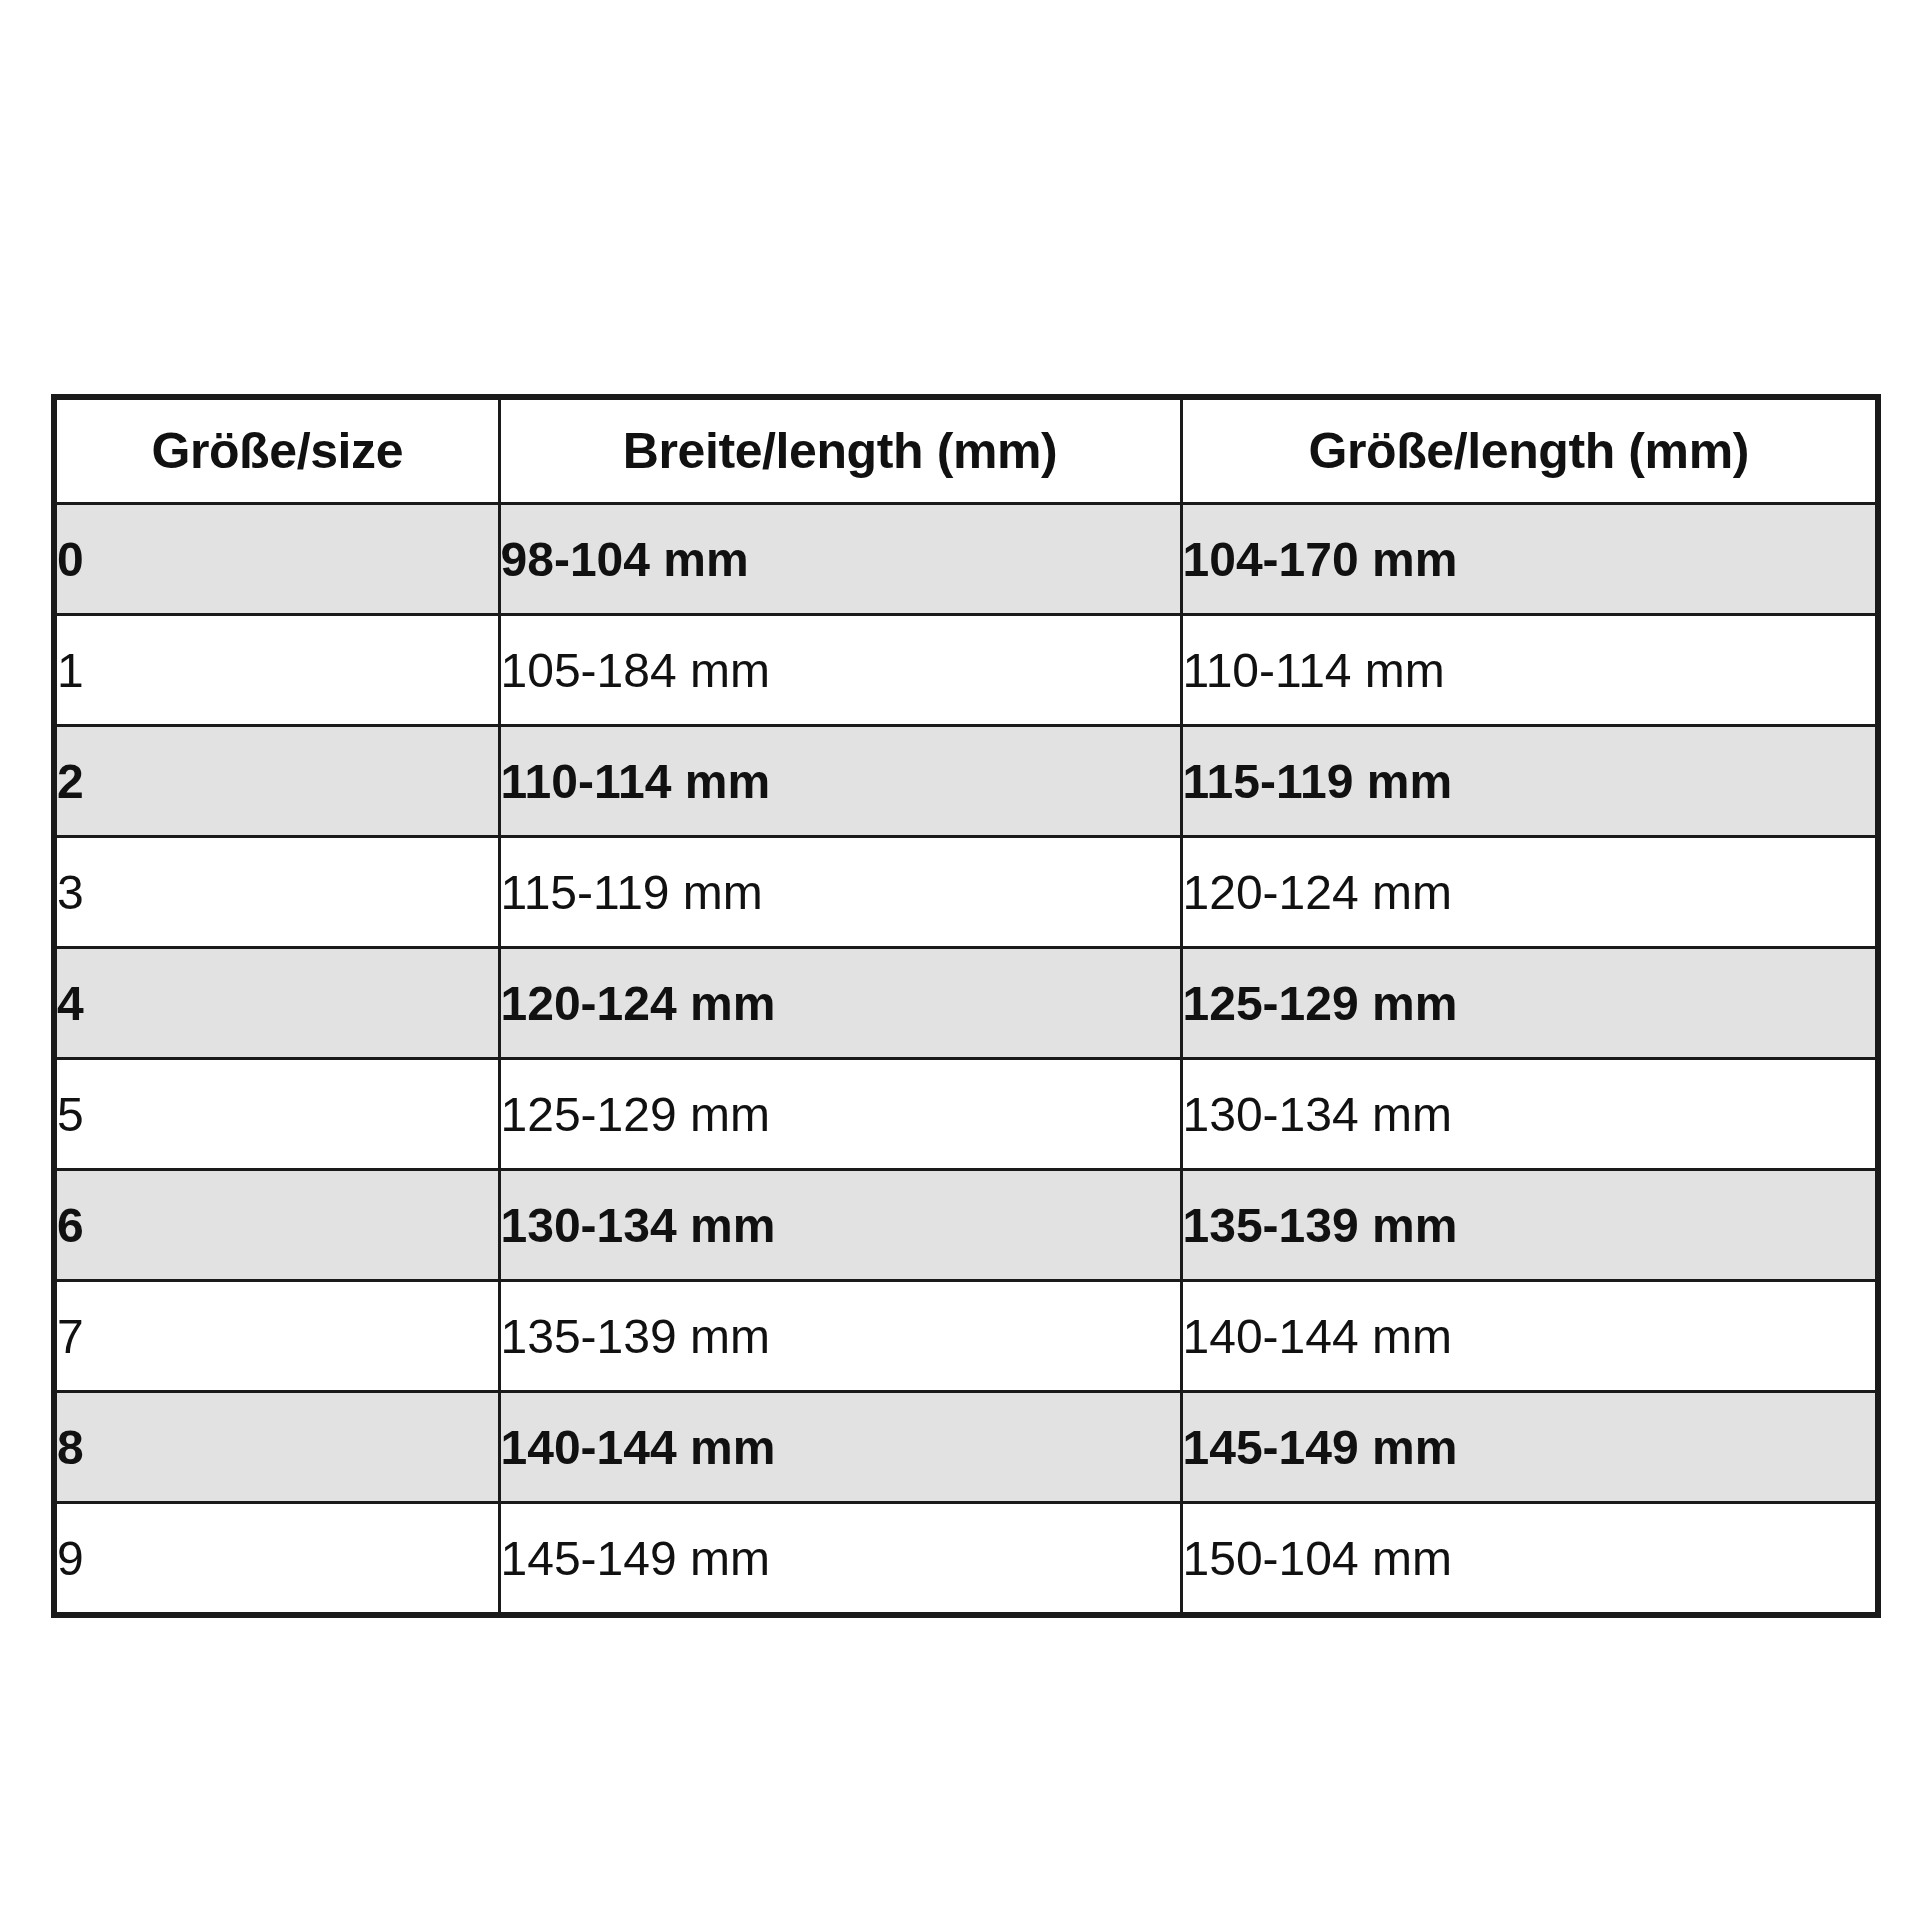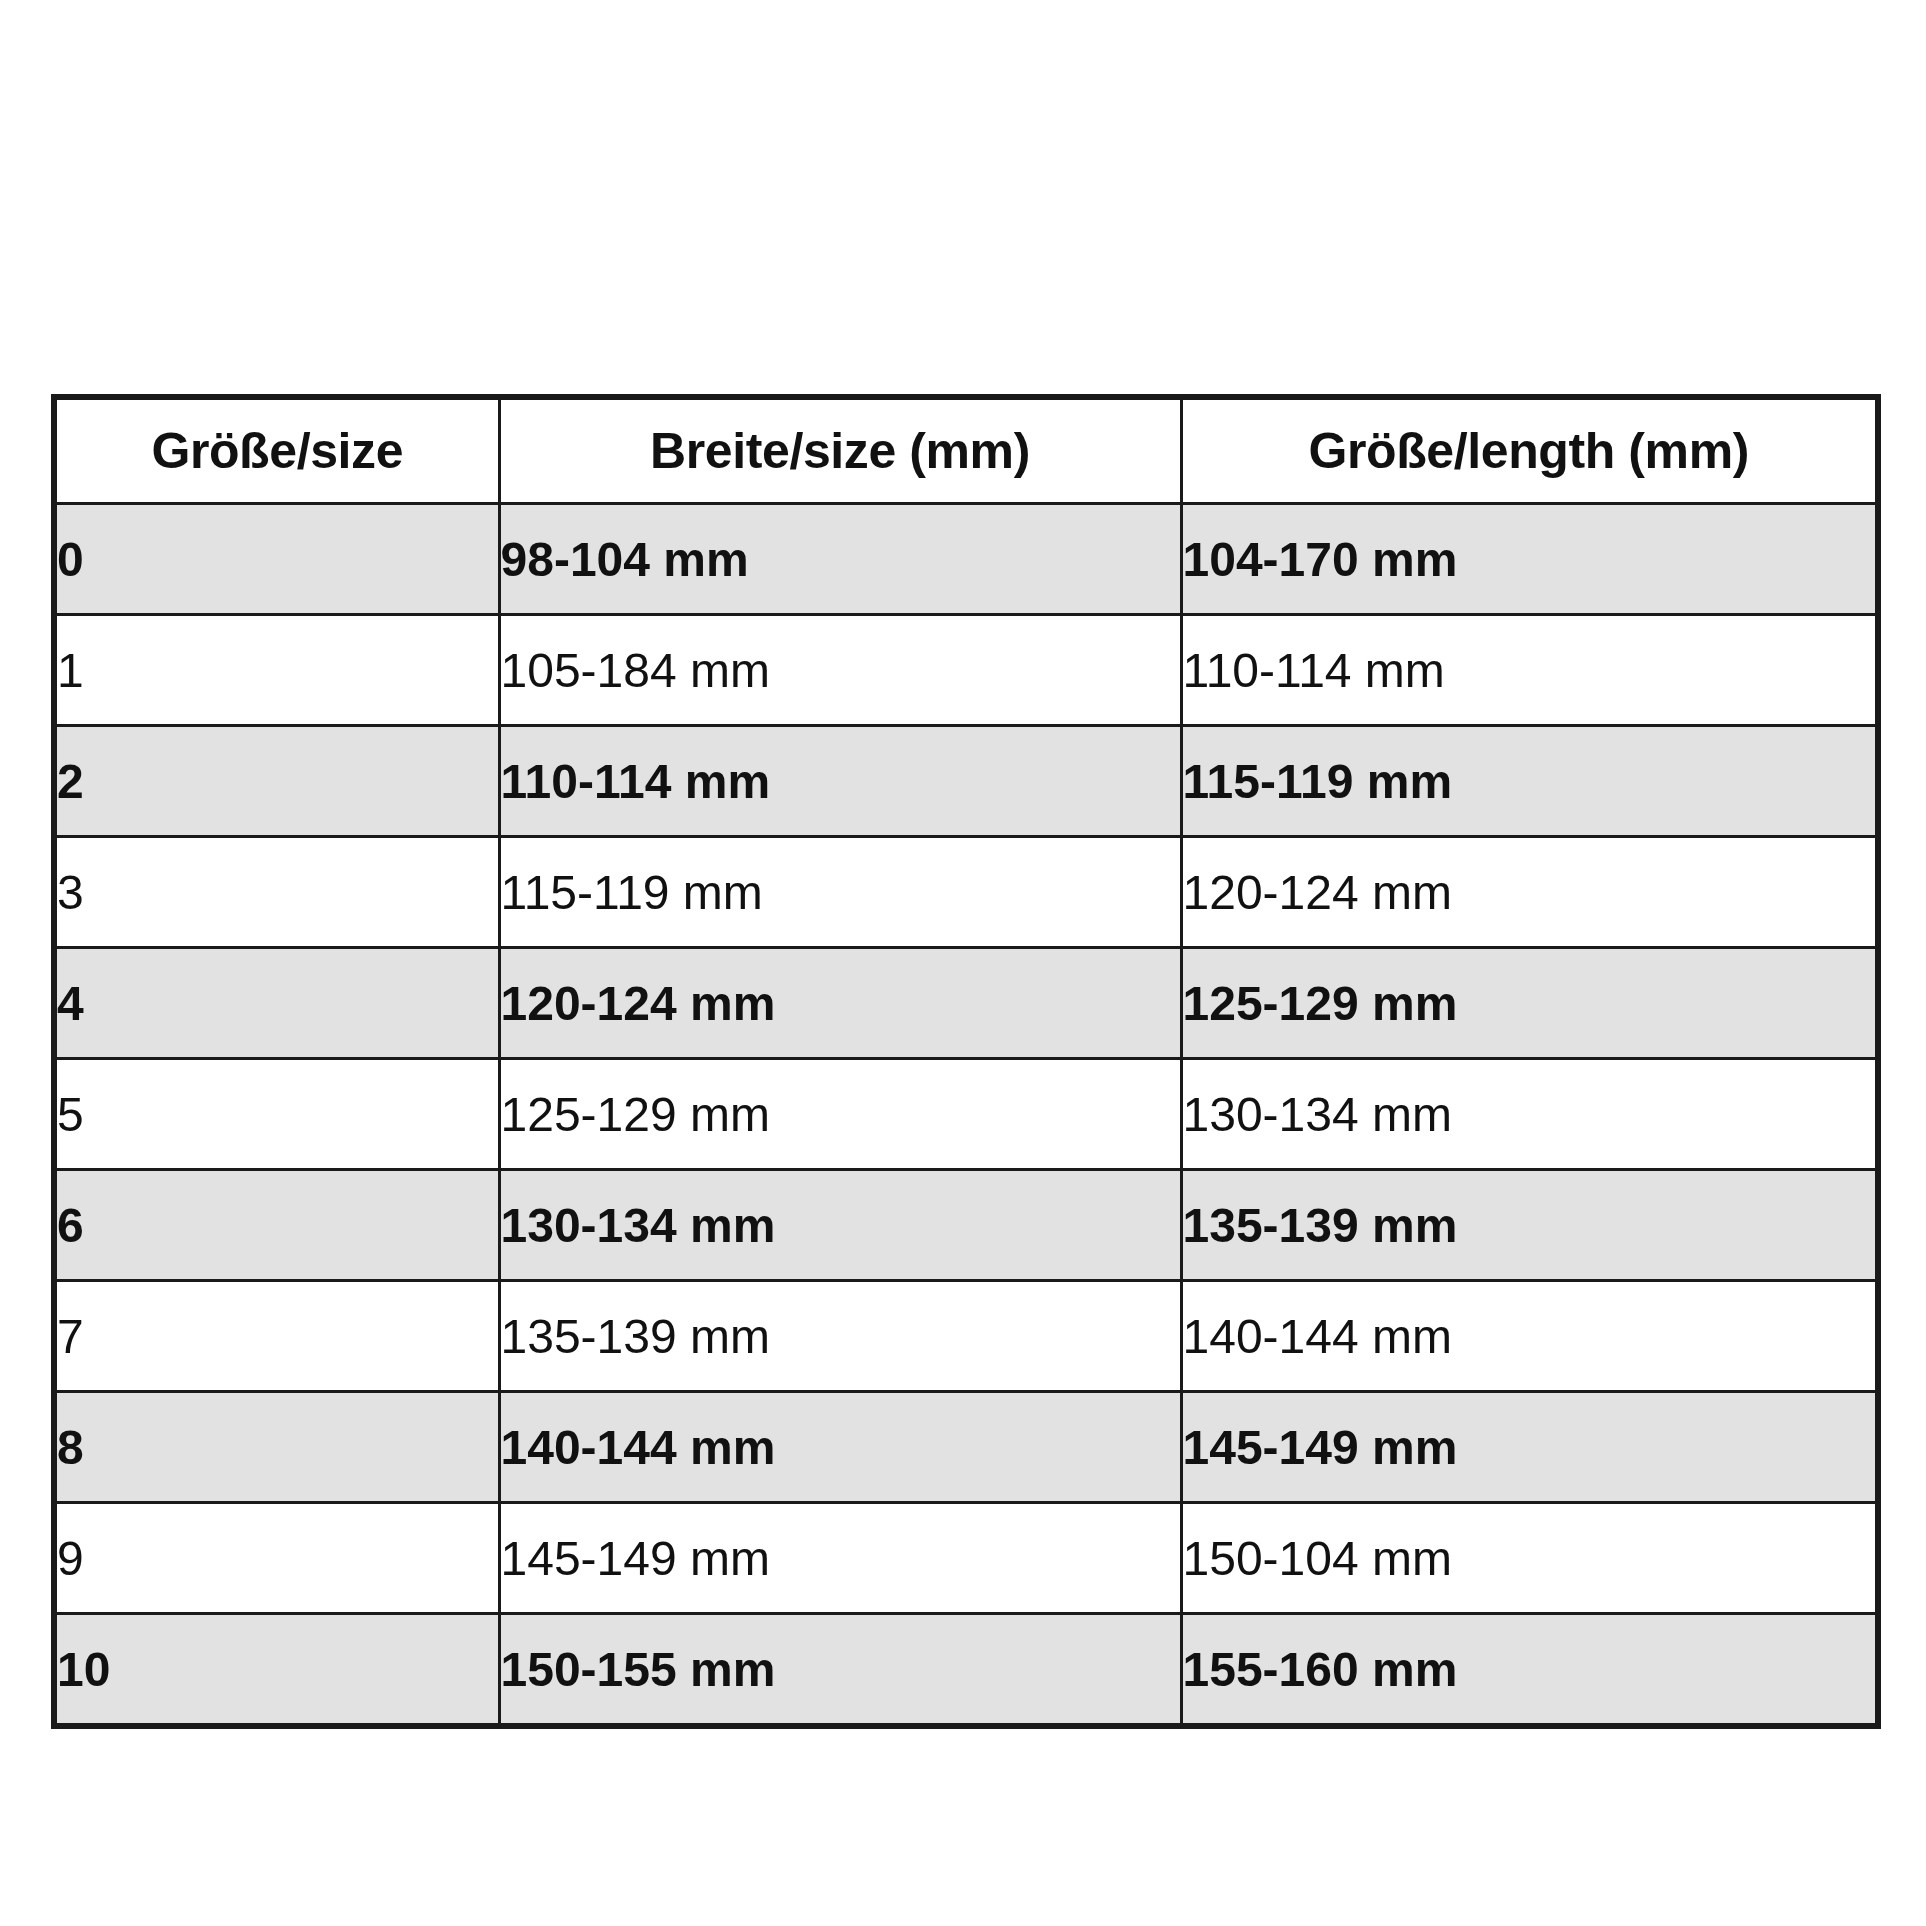--- a/index.html
+++ b/index.html
@@ -77,21 +77,21 @@
   <div class="table-wrap">
     <table class="size-table">
       <colgroup>
         <col class="c-size">
         <col class="c-width">
         <col class="c-length">
       </colgroup>
       <thead>
         <tr>
           <th>Größe/size</th>
-          <th>Breite/size (mm)</th>
+          <th>Breite/length (mm)</th>
           <th>Größe/length (mm)</th>
         </tr>
       </thead>
       <tbody id="table-body">
           <tr class="row-shaded">
             <td>0</td>
             <td>98-104 mm</td>
             <td>104-170 mm</td>
           </tr>
           <tr class="row-plain">
@@ -132,22 +132,17 @@
           <tr class="row-shaded">
             <td>8</td>
             <td>140-144 mm</td>
             <td>145-149 mm</td>
           </tr>
           <tr class="row-plain">
             <td>9</td>
             <td>145-149 mm</td>
             <td>150-104 mm</td>
           </tr>
-          <tr class="row-shaded">
-            <td>10</td>
-            <td>150-155 mm</td>
-            <td>155-160 mm</td>
-          </tr>
         </tbody>
     </table>
   </div>
 </div>
 
 
 </body></html>

